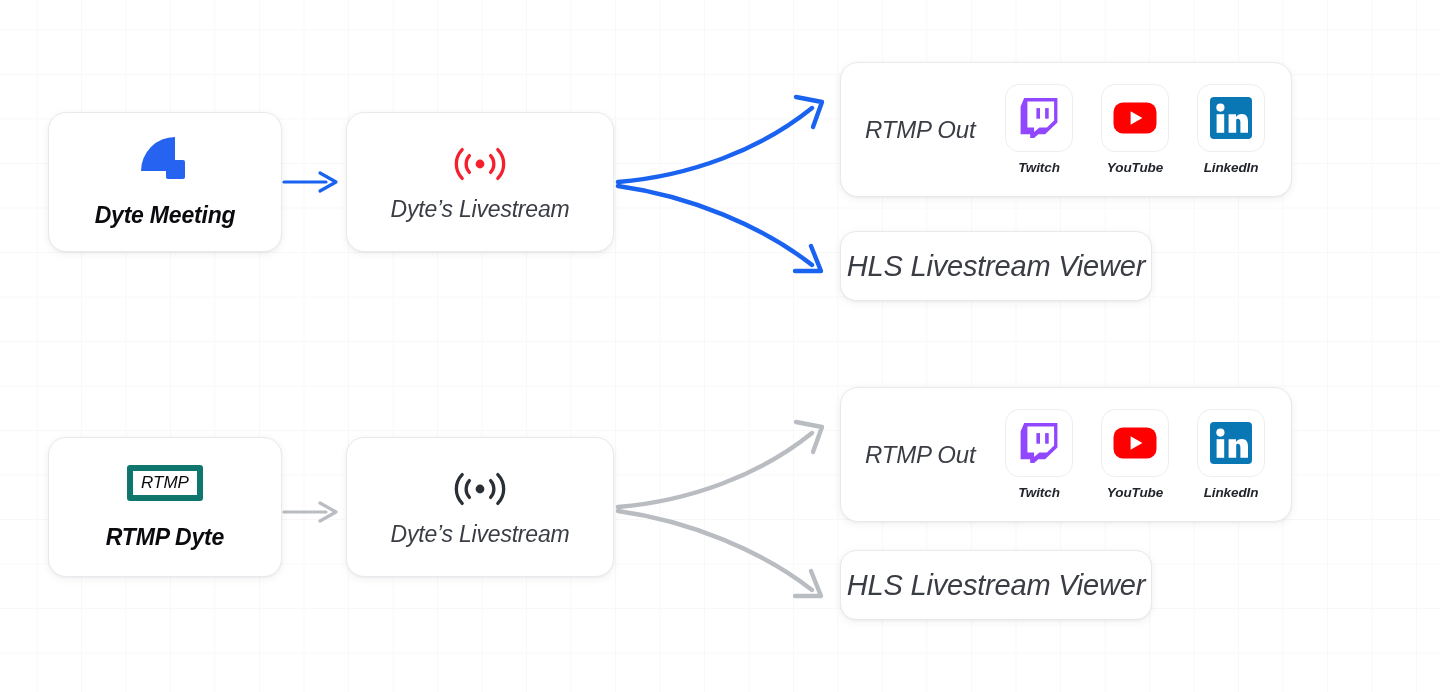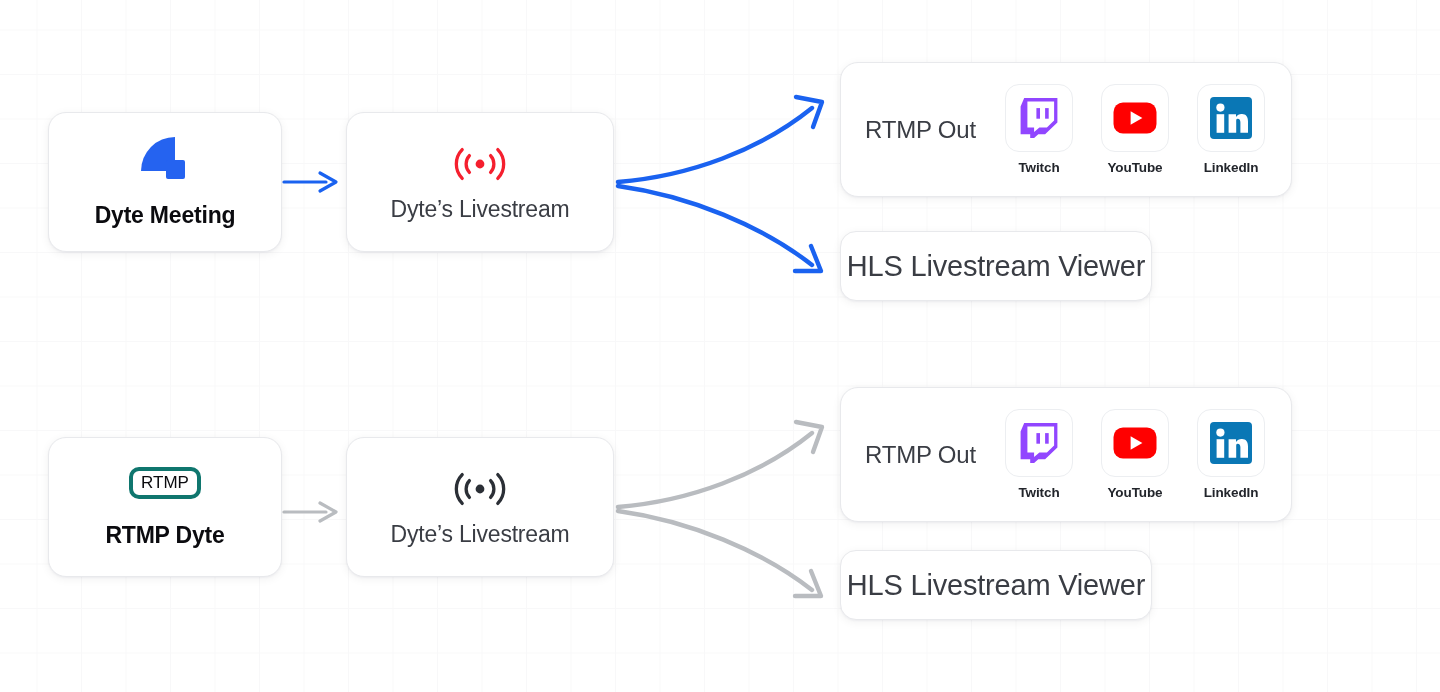--- a/index.html
+++ b/index.html
@@ -38,20 +38,21 @@
     position: absolute;
     background: #ffffff;
     border: 1px solid #e8e9ec;
     border-radius: 18px;
     box-shadow: 0 2px 10px rgba(16,24,40,0.06), 0 1px 2px rgba(16,24,40,0.04);
     box-sizing: border-box;
     display: flex;
     flex-direction: column;
     align-items: center;
     justify-content: center;
+    font-style: italic;
   }
 
   
   .source-card {
     width: 234px;
     height: 140px;
     gap: 25px;
   }
   .source-card .title {
     font-size: 23px;
@@ -81,22 +82,22 @@
     left: 25px;
     top: 23px;
     width: 19px;
     height: 19px;
     background: #2563f0;
     border-radius: 2px;
   }
 
   
   .rtmp-chip {
-    border: 4px solid #0f766e;
-    border-radius: 10px;
+    border: 6px solid #0f766e;
+    border-radius: 3px;
     padding: 2px 8px 3px 8px;
     font-size: 17px;
     font-weight: 400;
     color: #0b0b0f;
     line-height: 1.15;
     font-family: "Liberation Sans", sans-serif;
   }
 
   
   .stream-card {

